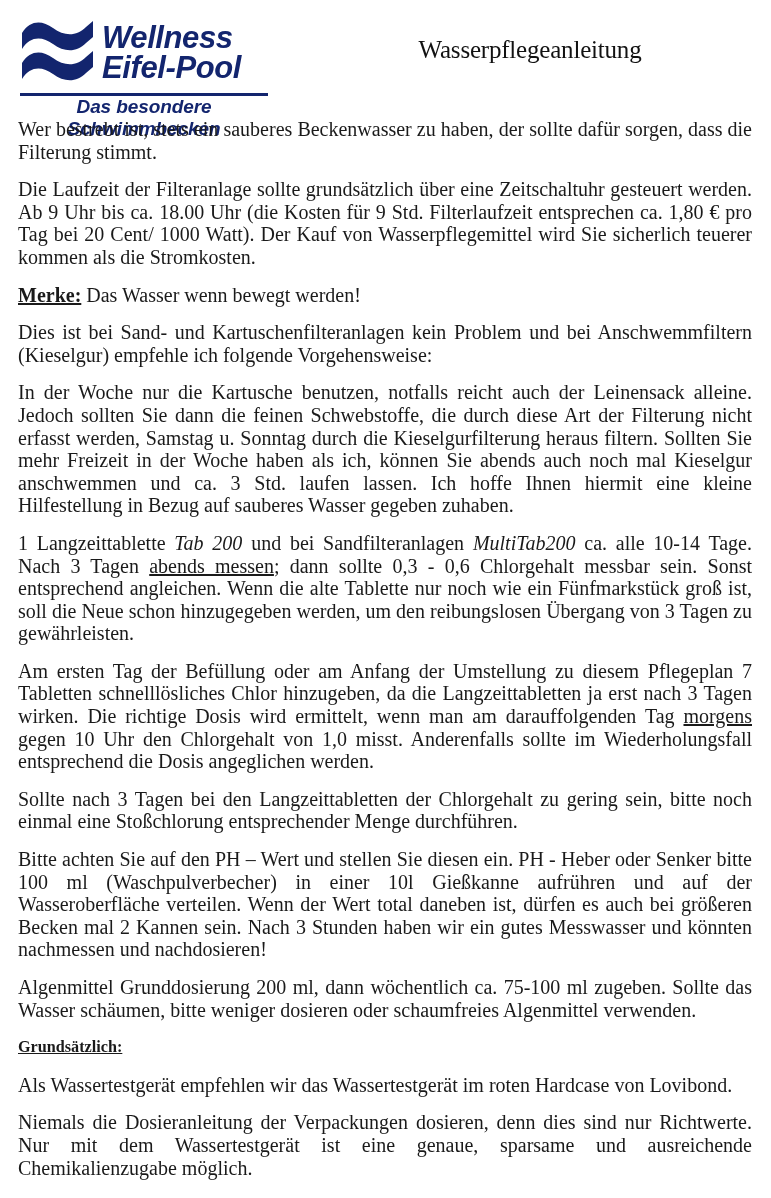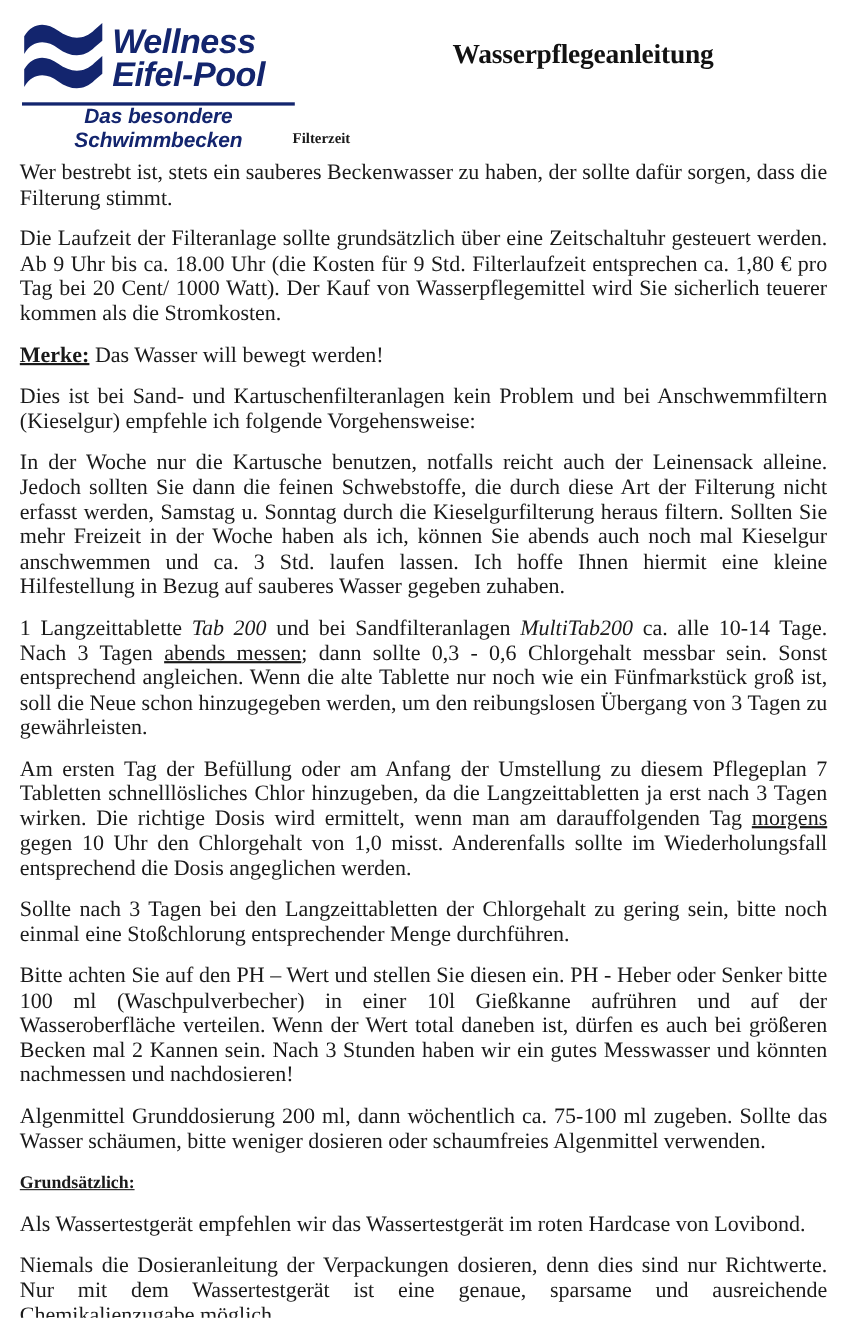--- a/index.html
+++ b/index.html
@@ -87,21 +87,21 @@
     color: #13256e;
   }
 
   .doc-title {
     position: absolute;
     left: 330px;
     top: 36px;
     width: 400px;
     text-align: center;
     font-family: "Liberation Serif", "DejaVu Serif", serif;
-    font-weight: bold;
+    font-weight: normal;
     font-size: 25px;
     letter-spacing: -0.2px;
     color: #121212;
   }
 
   
   .content {
     position: absolute;
     left: 18px;
     top: 118px;
@@ -161,27 +161,26 @@
       </div>
       <div class="logo-rule"></div>
       <div class="logo-tagline">Das besondere Schwimmbecken</div>
     </div>
 
     <div class="doc-title">Wasserpflegeanleitung</div>
   </div>
 
   <div class="content">
 
-    <div class="section-heading">Filterzeit</div>
 
     <p class="para">Wer bestrebt ist, stets ein sauberes Beckenwasser zu haben, der sollte dafür sorgen, dass die Filterung stimmt.</p>
 
     <p class="para">Die Laufzeit der Filteranlage sollte grundsätzlich über eine Zeitschaltuhr gesteuert werden. Ab 9 Uhr bis ca. 18.00 Uhr (die Kosten für 9 Std. Filterlaufzeit entsprechen ca. 1,80 € pro Tag bei 20 Cent/ 1000 Watt). Der Kauf von Wasserpflegemittel wird Sie sicherlich teuerer kommen als die Stromkosten.</p>
 
-    <p class="para"><span class="bu">Merke:</span><span> Das Wasser will bewegt werden!</span></p>
+    <p class="para"><span class="bu">Merke:</span><span> Das Wasser wenn bewegt werden!</span></p>
 
     <p class="para">Dies ist bei Sand- und Kartuschenfilteranlagen kein Problem und bei Anschwemmfiltern (Kieselgur) empfehle ich folgende Vorgehensweise:</p>
 
     <p class="para">In der Woche nur die Kartusche benutzen, notfalls reicht auch der Leinensack alleine. Jedoch sollten Sie dann die feinen Schwebstoffe, die durch diese Art der Filterung nicht erfasst werden, Samstag u. Sonntag durch die Kieselgurfilterung heraus filtern. Sollten Sie mehr Freizeit in der Woche haben als ich, können Sie abends auch noch mal Kieselgur anschwemmen und ca. 3 Std. laufen lassen. Ich hoffe Ihnen hiermit eine kleine Hilfestellung in Bezug auf sauberes Wasser gegeben zuhaben.</p>
 
 
     <p class="para"><span>1 Langzeittablette </span><span class="i">Tab 200</span><span> und bei Sandfilteranlagen </span><span class="i">MultiTab200</span><span> ca. alle 10-14 Tage. Nach 3 Tagen </span><span class="u">abends messen</span><span>; dann sollte 0,3 - 0,6 Chlorgehalt messbar sein. Sonst entsprechend angleichen. Wenn die alte Tablette nur noch wie ein Fünfmarkstück groß ist, soll die Neue schon hinzugegeben werden, um den reibungslosen Übergang von 3 Tagen zu gewährleisten.</span></p>
 
     <p class="para"><span>Am ersten Tag der Befüllung oder am Anfang der Umstellung zu diesem Pflegeplan 7 Tabletten schnelllösliches Chlor hinzugeben, da die Langzeittabletten ja erst nach 3 Tagen wirken. Die richtige Dosis wird ermittelt, wenn man am darauffolgenden Tag </span><span class="u">morgens</span><span> gegen 10 Uhr den Chlorgehalt von 1,0 misst. Anderenfalls sollte im Wiederholungsfall entsprechend die Dosis angeglichen werden.</span></p>
 

